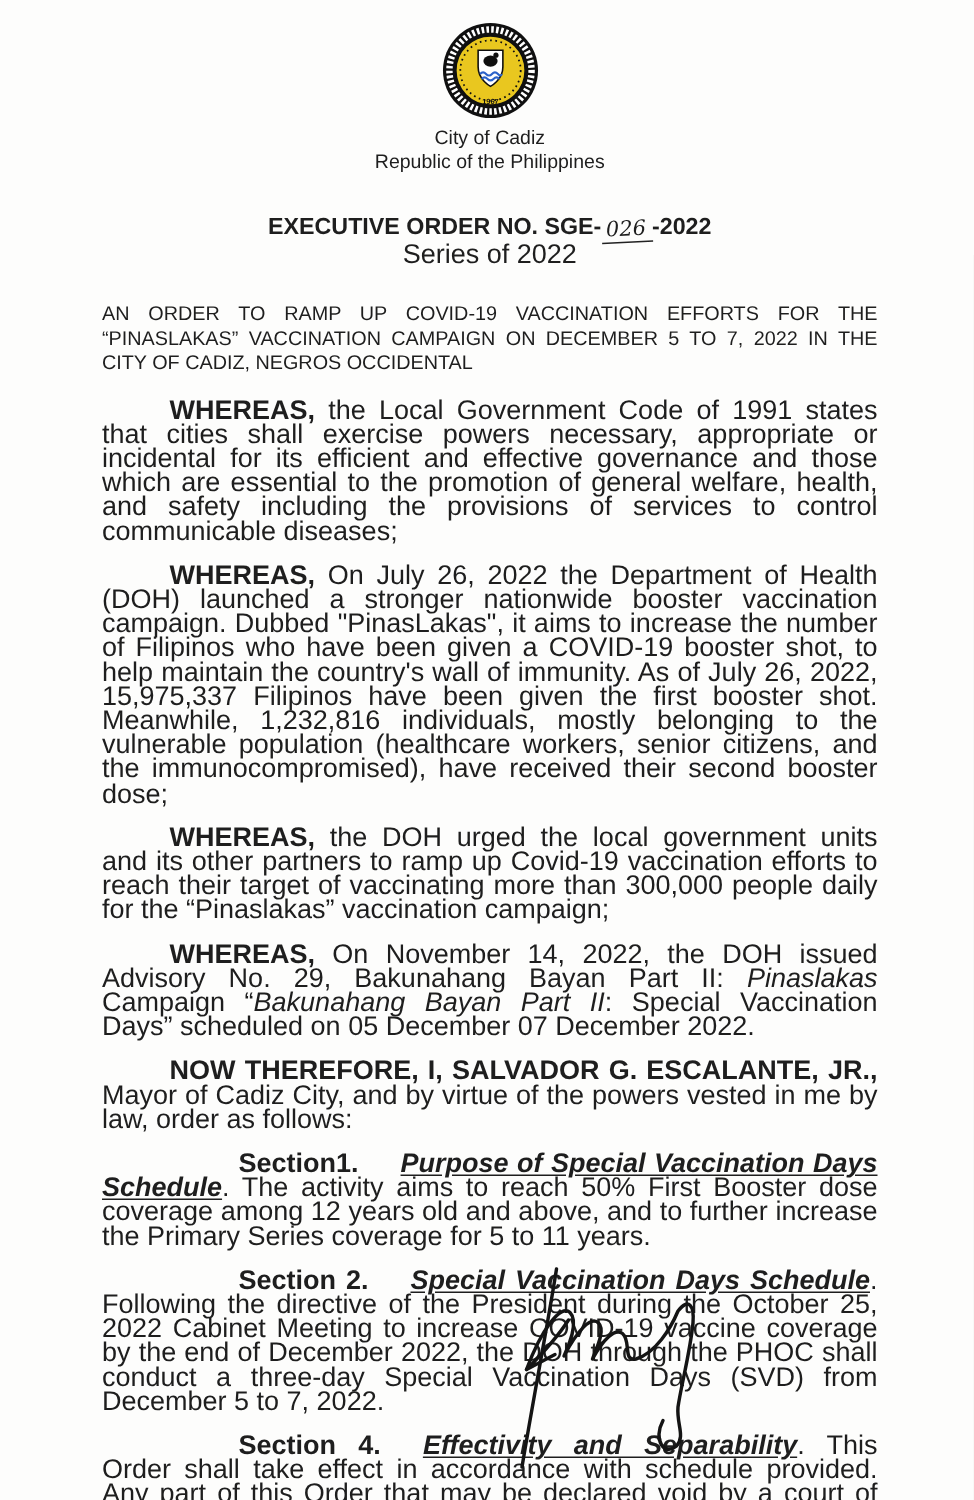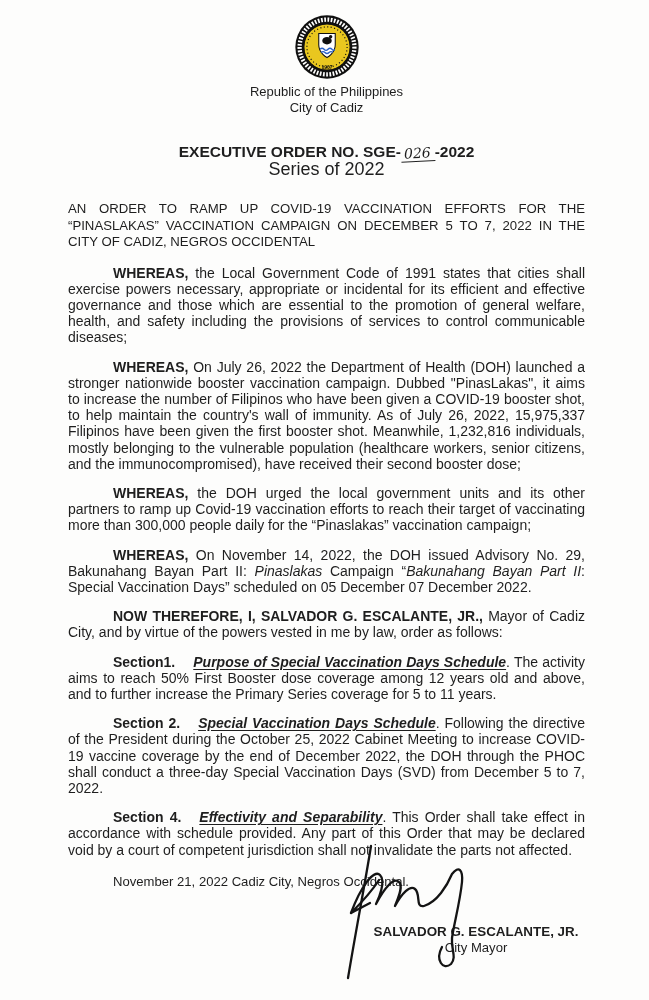--- a/index.html
+++ b/index.html
@@ -17,27 +17,27 @@
   .handnum{
     display:inline-block;font-family:"DejaVu Serif", serif;font-style:italic;
     font-size:14px;font-weight:400;line-height:0.9;padding:0 4px 1px 3px;
     border-bottom:1.6px solid #222;transform:rotate(-3deg) translateY(1px);
   }
   .doc-title{
     margin:24px 0 14px 0;font-size:13.2px;font-weight:normal;line-height:16.5px;
     text-align:justify;
   }
   .body-para{
-    margin:0 0 13px 0;font-size:14px;line-height:16.2px;text-align:justify;
+    margin:0 0 13px 0;font-size:18px;line-height:16.2px;text-align:justify;
     text-indent:45px;
   }
   .b{font-weight:bold;}
   .i{font-style:italic;}
   .u{text-decoration:underline;text-underline-offset:2px;}
-  .sec-label{padding-right:18px;}
+  .sec-label{padding-right:28px;margin-left:46px;}
   .date-line{margin:16px 0 0 0;font-size:13.1px;line-height:16px;text-indent:45px;text-align:left;}
   .sig-block{margin:34px 0 0 268px;width:280px;text-align:center;}
   .sig-name{font-size:13.4px;font-weight:bold;line-height:16px;}
   .sig-title{font-size:13.1px;line-height:16px;}
   .sig-overlay{position:absolute;left:325px;top:836px;width:185px;height:152px;pointer-events:none;}
 </style>
 </head>
 <body>
 
 <div class="page">
@@ -50,22 +50,22 @@
         <circle cx="50" cy="50" r="35" fill="#E9C71F" stroke="#101010" stroke-width="1.6"></circle>
         <circle cx="50" cy="50" r="30.5" fill="none" stroke="#101010" stroke-width="1.8" stroke-dasharray="1.7 3.6"></circle>
         <path d="M37.5,29.5 h25 v17 c0,13 -12.5,19.5 -12.5,19.5 c0,0 -12.5,-6.5 -12.5,-19.5 z" fill="#ffffff" stroke="#101010" stroke-width="1.6"></path>
         <ellipse cx="50" cy="40.5" rx="7.2" ry="5.6" fill="#101010"></ellipse>
         <circle cx="55.5" cy="34.5" r="2.6" fill="#101010"></circle>
         <path d="M39.5,53.5 q3,-3.2 6,0 t6,0 t6,0 t4,0" fill="none" stroke="#2B62C9" stroke-width="2.1"></path>
         <path d="M41,58.5 q3,-3 6,0 t6,0 t6,0" fill="none" stroke="#2B62C9" stroke-width="2.1"></path>
         <text x="50" y="84" text-anchor="middle" font-size="7.5" font-weight="bold" fill="#101010">1967</text>
       </svg>
     </div>
+    <div class="hdr-line">City of Cadiz</div>
     <div class="hdr-line">Republic of the Philippines</div>
-    <div class="hdr-line">City of Cadiz</div>
   </div>
 
   <div class="center order-line"><span>EXECUTIVE ORDER NO. SGE-</span><span class="handnum">026</span><span>-2022</span></div>
   <div class="center series-line">Series of 2022</div>
 
   <p class="doc-title">AN ORDER TO RAMP UP COVID-19 VACCINATION EFFORTS FOR THE “PINASLAKAS” VACCINATION CAMPAIGN ON DECEMBER 5 TO 7, 2022 IN THE CITY OF CADIZ, NEGROS OCCIDENTAL</p>
 
   <p class="body-para"><span class="b">WHEREAS,</span><span> the Local Government Code of 1991 states that cities shall exercise powers necessary, appropriate or incidental for its efficient and effective governance and those which are essential to the promotion of general welfare, health, and safety including the provisions of services to control communicable diseases;</span></p>
 
   <p class="body-para"><span class="b">WHEREAS,</span><span> On July 26, 2022 the Department of Health (DOH) launched a stronger nationwide booster vaccination campaign. Dubbed "PinasLakas", it aims to increase the number of Filipinos who have been given a COVID-19 booster shot, to help maintain the country's wall of immunity. As of July 26, 2022, 15,975,337 Filipinos have been given the first booster shot. Meanwhile, 1,232,816 individuals, mostly belonging to the vulnerable population (healthcare workers, senior citizens, and the immunocompromised), have received their second booster dose;</span></p>

